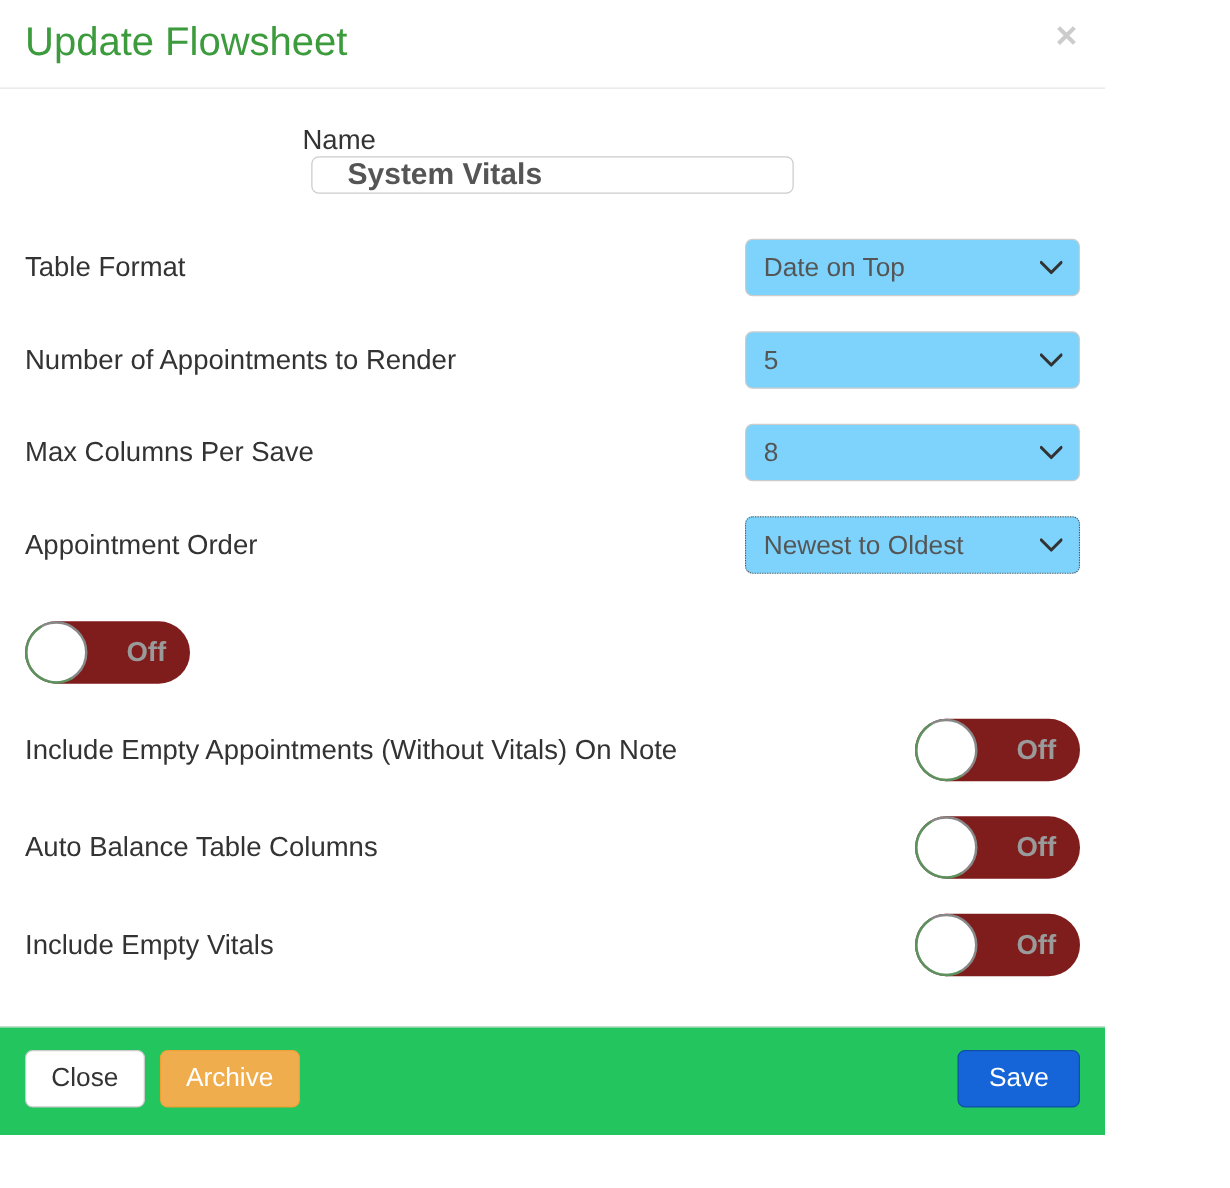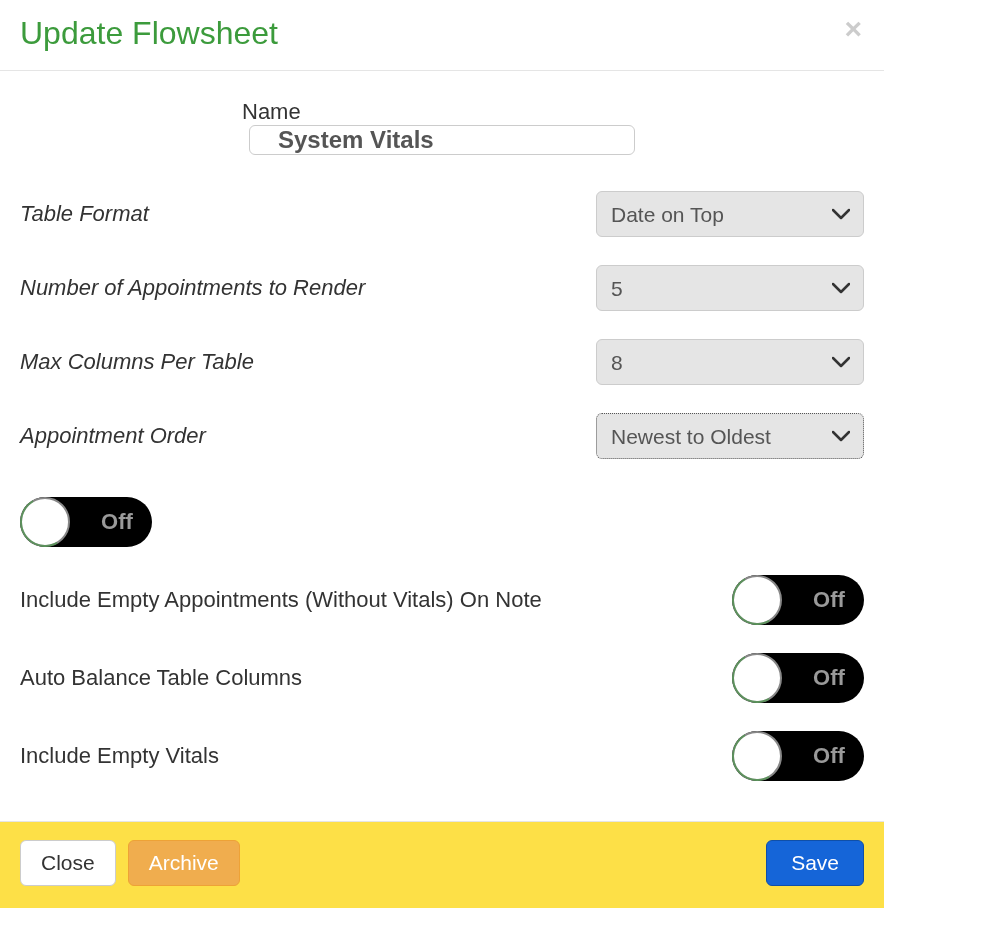--- a/index.html
+++ b/index.html
@@ -64,35 +64,34 @@
     font-size: 24px;
     font-weight: 700;
     color: #555;
     padding: 0 28px;
     border: 1px solid #ccc;
     border-radius: 6px;
     background: #fff;
   }
   .select-row .form-label {
     flex: 1;
-    font-style: italic;
   }
   .select-wrap {
     position: relative;
     width: 268px;
   }
   .form-select {
     width: 100%;
     height: 46px;
     font-size: 21px;
     color: #555;
     padding: 0 40px 0 14px;
     border: 1px solid #ccc;
     border-radius: 6px;
-    background: #e5e5e5;
+    background: #7dd3fc;
     appearance: none;
     -webkit-appearance: none;
     -moz-appearance: none;
     cursor: pointer;
   }
   .form-select.focused {
     border: 1px dotted #555;
     outline: none;
   }
   .select-chevron {
@@ -104,21 +103,21 @@
   }
   .select-chevron svg {
     display: block;
   }
   .toggle-row .form-label {
     flex: 1;
   }
   .toggle {
     width: 132px;
     height: 50px;
-    background: #000000;
+    background: #7f1d1d;
     border-radius: 25px;
     position: relative;
     cursor: pointer;
     display: flex;
     align-items: center;
   }
   .toggle-knob {
     position: absolute;
     left: 0;
     top: 0;
@@ -144,21 +143,21 @@
     position: absolute;
     left: 62px;
     right: 0;
     text-align: center;
     font-size: 22px;
     font-weight: 700;
     color: #9a9a9a;
     user-select: none;
   }
   .modal-footer {
-    background: #fde047;
+    background: #22c55e;
     border-top: 1px solid #e5e5e5;
     padding: 18px 20px 22px 20px;
     display: flex;
     align-items: center;
   }
   .footer-left {
     display: flex;
     gap: 12px;
   }
   .footer-spacer { flex: 1; }
@@ -230,21 +229,21 @@
         </select>
         <span class="select-chevron">
           <svg width="18" height="12" viewBox="0 0 18 12">
               <path d="M1 2 L9 10 L17 2" stroke="#333" stroke-width="2.5" fill="none" stroke-linecap="round" stroke-linejoin="round"></path>
             </svg>
         </span>
       </div>
     </div>
 
     <div class="form-row select-row">
-      <label class="form-label">Max Columns Per Table</label>
+      <label class="form-label">Max Columns Per Save</label>
       <div class="select-wrap">
         <select class="form-select">
           <option>8</option>
         </select>
         <span class="select-chevron">
           <svg width="18" height="12" viewBox="0 0 18 12">
               <path d="M1 2 L9 10 L17 2" stroke="#333" stroke-width="2.5" fill="none" stroke-linecap="round" stroke-linejoin="round"></path>
             </svg>
         </span>
       </div>

